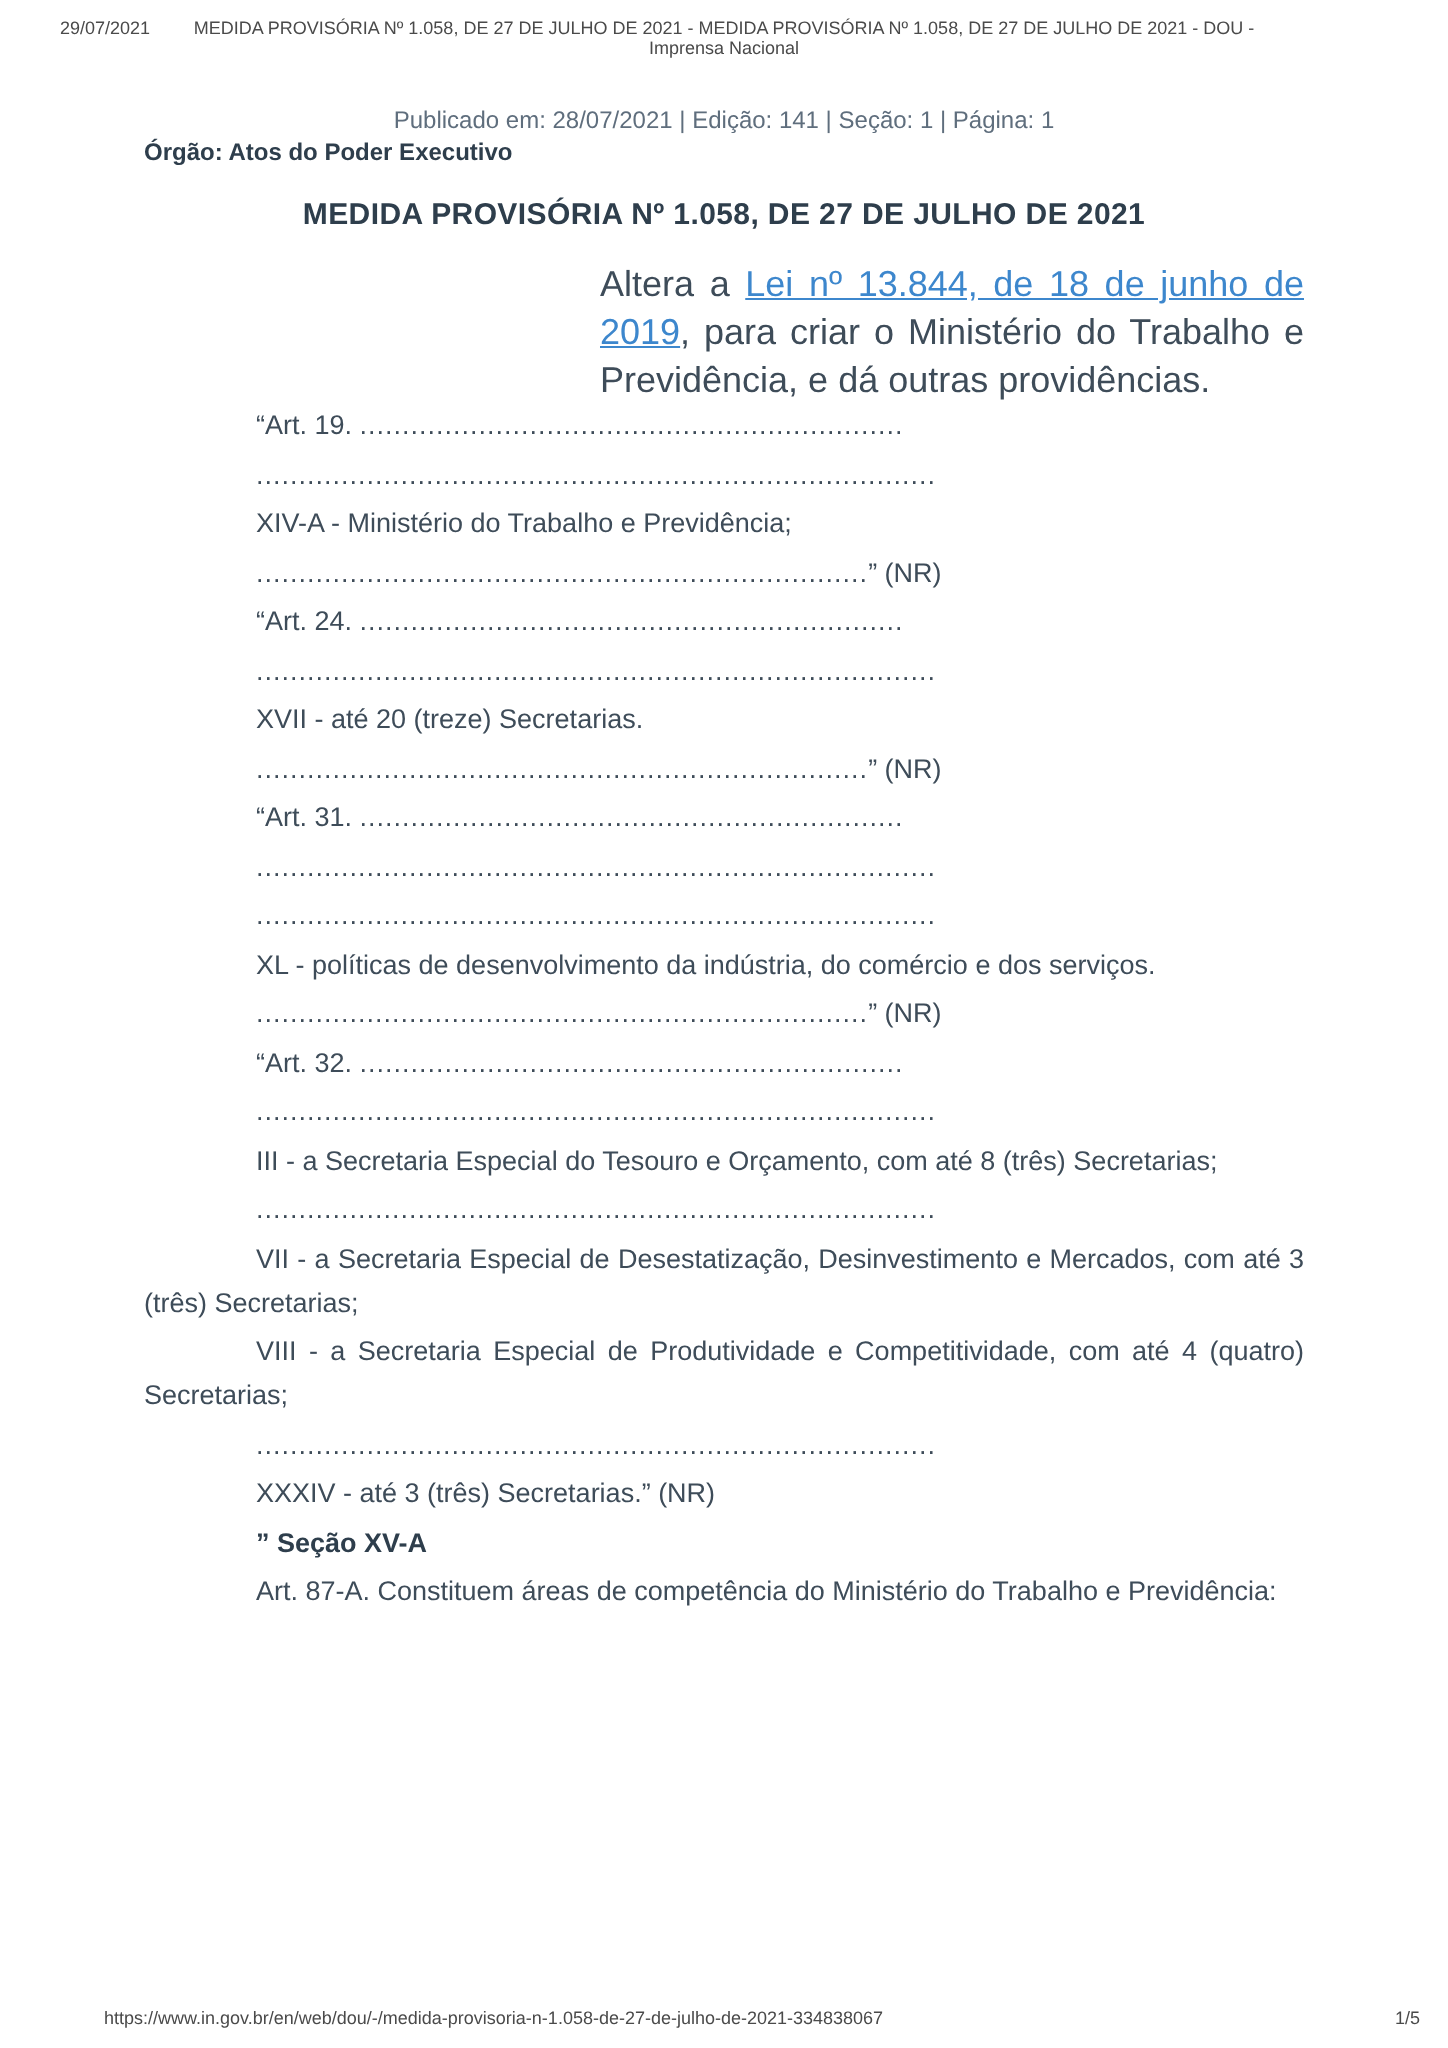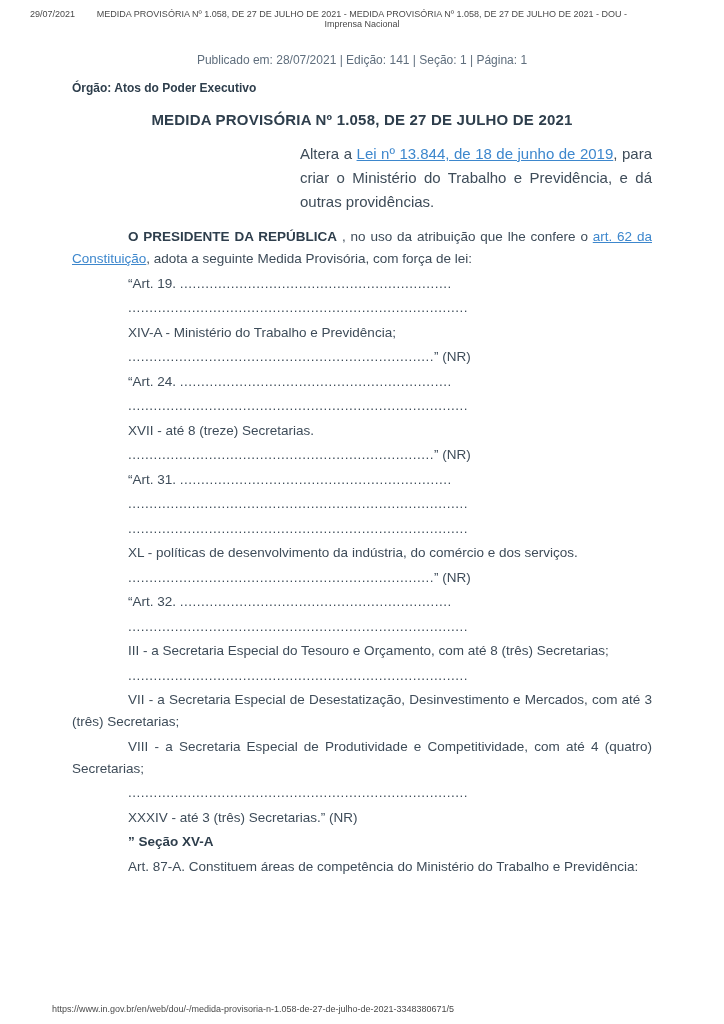--- a/index.html
+++ b/index.html
@@ -17,38 +17,38 @@
   
   .print-header{
     position:absolute; top:9px; left:0; width:724px; height:14px;
     font-size:9px; color:var(--gray);
   }
   .print-header .ph-date{position:absolute; left:30px; top:0;}
   .print-header .ph-title{display:block; width:100%; text-align:center; padding:0 90px;}
   .print-footer{
     position:absolute; bottom:10px; left:12px; right:14px;
     font-size:9px; color:var(--gray);
-    display:flex; justify-content:flex-start; align-items:flex-end;padding-left:40px;
+    display:flex; justify-content:space-between; align-items:flex-end;padding-left:40px;
   }
   
   .content{position:absolute; top:52px; left:72px; width:580px;}
   .gazette-title{
     font-family:"Liberation Serif", serif; font-weight:bold;
     font-size:25px; line-height:30px; letter-spacing:1px;
     color:var(--serif-col); text-align:center; margin-bottom:6px;
   }
-  .pub-meta{ text-align:center; font-size:12px; line-height:16px; color:var(--muted); margin-bottom:12px;}
+  .pub-meta{ text-align:center; font-size:12px; line-height:16px; color:var(--muted); margin-bottom:0;}
   .organ-line{ text-align:left; font-size:12px; line-height:16px; font-weight:bold; color:var(--dark); margin-bottom:15px;}
   .doc-title{
     text-align:center; font-size:15px; line-height:18px; font-weight:bold;
     color:var(--dark); letter-spacing:.2px; margin-bottom:13px;
   }
   .ementa{
     margin-left:228px; width:352px; text-align:justify;
-    font-size:15px; line-height:24px; margin-bottom:12px;
+    font-size:18px; line-height:24px; margin-bottom:0;
   }
   .para{
     font-size:13.5px; line-height:22px; margin-bottom:2.5px;
     text-align:justify; color:var(--text);
   }
   .ind{text-indent:56px;}
   .b{font-weight:bold; color:var(--dark);}
   .dots{letter-spacing:.5px; word-break:break-all;}
   .lnk{color:var(--link); text-decoration:underline; cursor:pointer;}
   .ementa .lnk{color:var(--link);}
@@ -62,28 +62,27 @@
     <span class="ph-date">29/07/2021</span>
     <span class="ph-title">MEDIDA PROVISÓRIA Nº 1.058, DE 27 DE JULHO DE 2021 - MEDIDA PROVISÓRIA Nº 1.058, DE 27 DE JULHO DE 2021 - DOU - Imprensa Nacional</span>
   </div>
 
   <div class="content">
     <div class="pub-meta">Publicado em: 28/07/2021 | Edição: 141 | Seção: 1 | Página: 1</div>
     <div class="organ-line">Órgão: Atos do Poder Executivo</div>
     <div class="doc-title">MEDIDA PROVISÓRIA Nº 1.058, DE 27 DE JULHO DE 2021</div>
     <div class="ementa"><span>Altera a </span><a href="#" class="lnk">Lei nº 13.844, de 18 de junho de 2019</a><span>, para criar o Ministério do Trabalho e Previdência, e dá outras providências.</span></div>
     <div>
-        <p class="para ind"><span class="b">O PRESIDENTE DA REPÚBLICA</span><span> , no uso da atribuição que lhe confere o </span><a href="#" class="lnk">art. 62 da Constituição</a><span>, adota a seguinte Medida Provisória, com força de lei:</span></p>
         <p class="para ind"><span>“Art. 19. </span><span class="dots">................................................................</span></p>
         <p class="para ind"><span class="dots">................................................................................</span></p>
         <p class="para ind"><span>XIV-A - Ministério do Trabalho e Previdência;</span></p>
         <p class="para ind"><span class="dots">........................................................................</span><span>” (NR)</span></p>
         <p class="para ind"><span>“Art. 24. </span><span class="dots">................................................................</span></p>
         <p class="para ind"><span class="dots">................................................................................</span></p>
-        <p class="para ind"><span>XVII - até 8 (treze) Secretarias.</span></p>
+        <p class="para ind"><span>XVII - até 20 (treze) Secretarias.</span></p>
         <p class="para ind"><span class="dots">........................................................................</span><span>” (NR)</span></p>
         <p class="para ind"><span>“Art. 31. </span><span class="dots">................................................................</span></p>
         <p class="para ind"><span class="dots">................................................................................</span></p>
         <p class="para ind"><span class="dots">................................................................................</span></p>
         <p class="para ind"><span>XL - políticas de desenvolvimento da indústria, do comércio e dos serviços.</span></p>
         <p class="para ind"><span class="dots">........................................................................</span><span>” (NR)</span></p>
         <p class="para ind"><span>“Art. 32. </span><span class="dots">................................................................</span></p>
         <p class="para ind"><span class="dots">................................................................................</span></p>
         <p class="para ind"><span>III - a Secretaria Especial do Tesouro e Orçamento, com até 8 (três) Secretarias;</span></p>
         <p class="para ind"><span class="dots">................................................................................</span></p>

